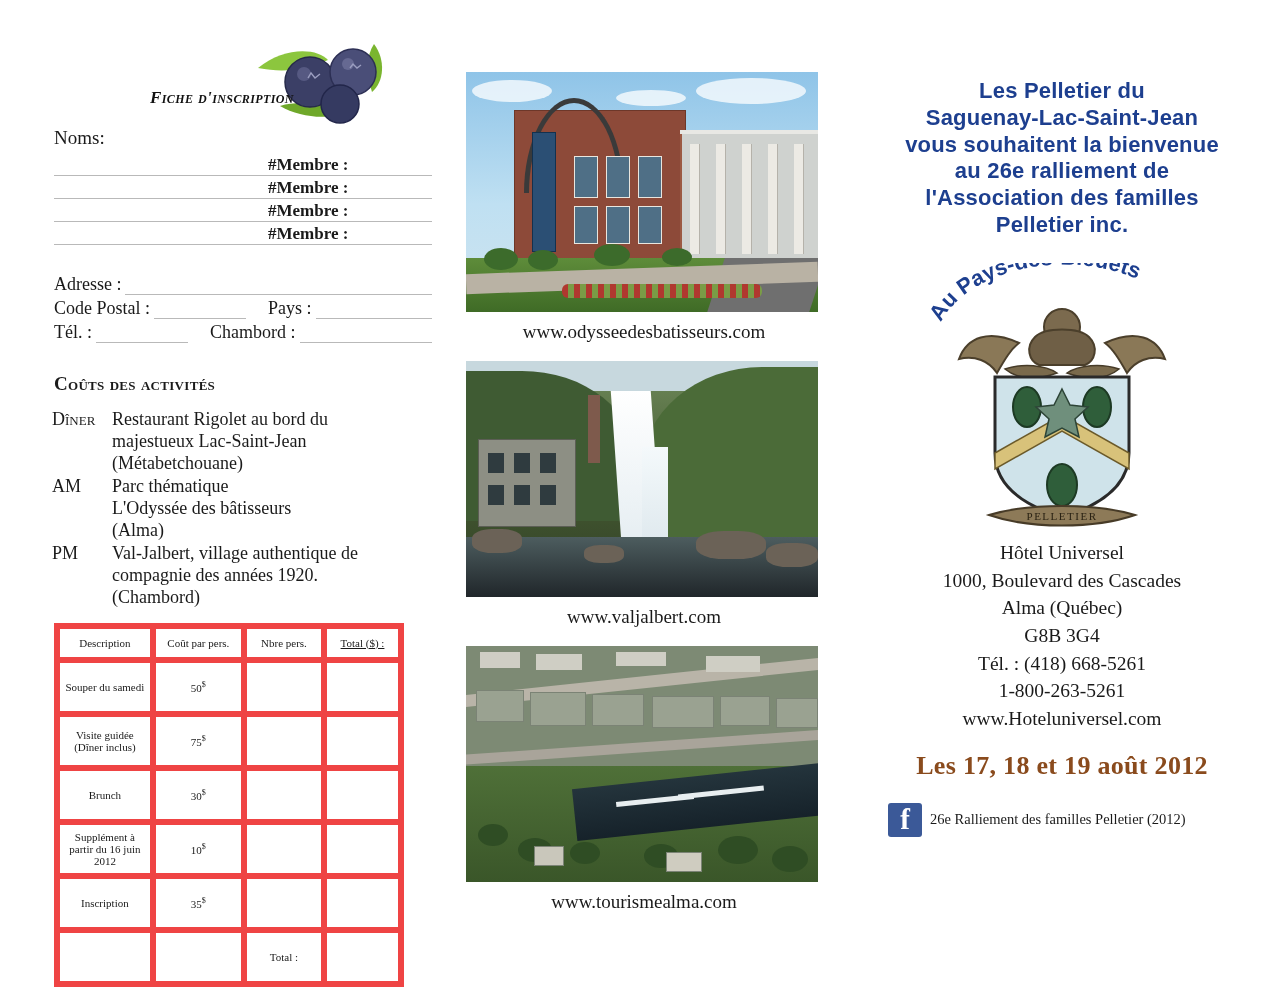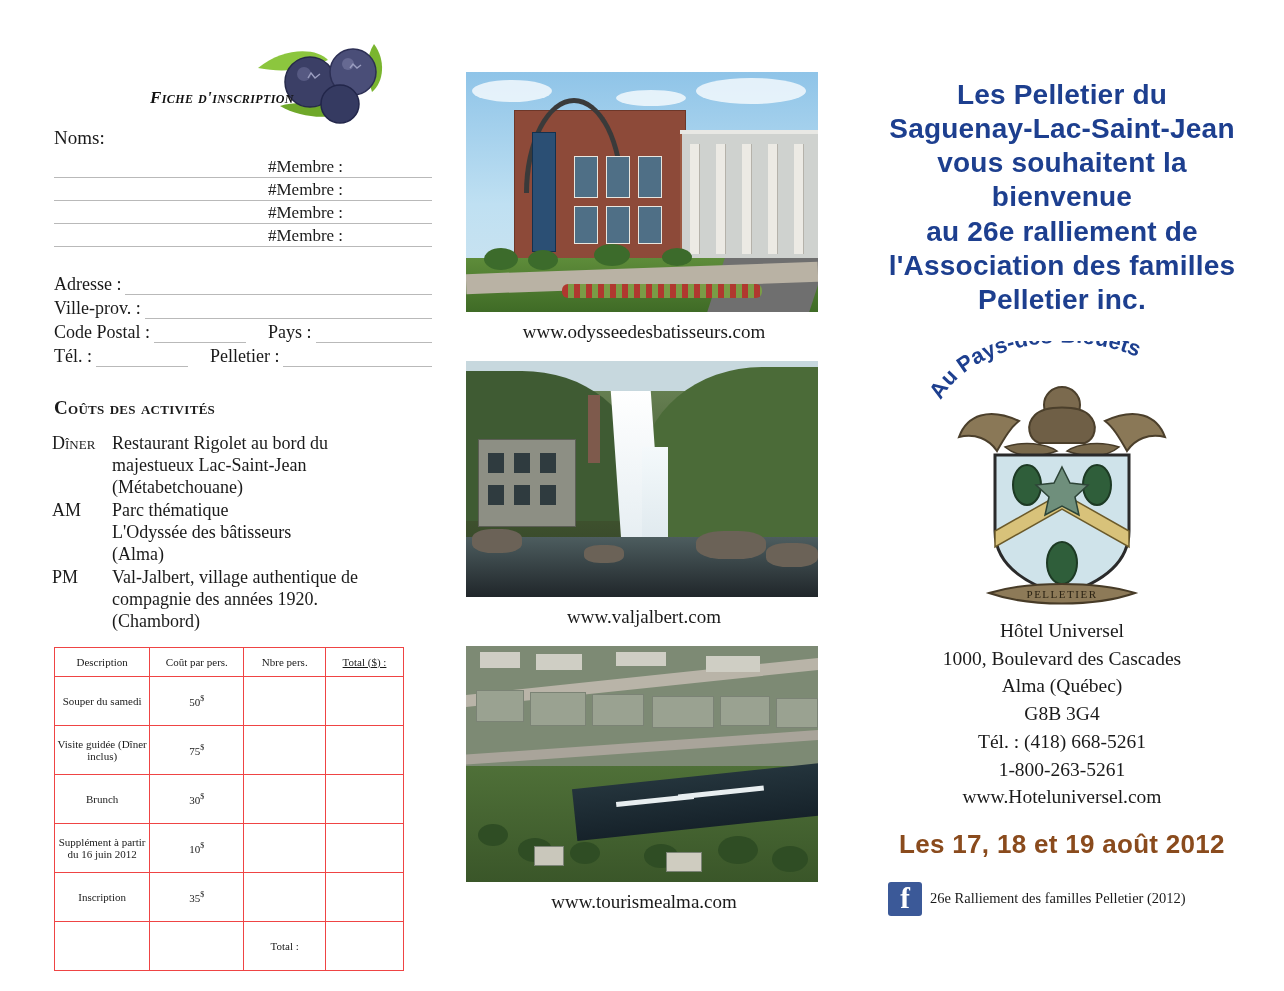--- a/index.html
+++ b/index.html
@@ -54,22 +54,23 @@
   }
   .noms-label {
     font-size: 19px;
     margin: 2px 0 6px 2px;
   }
   .member-rows {
     margin-left: 2px;
   }
   .member-row {
     display: flex;
-    align-items: flex-end;
+    align-items: flex-start;
     height: 23px;
+    font-weight: bold;
   }
   .member-line {
     flex: 0 0 208px;
     border-bottom: 1px solid #b9b9b9;
     height: 20px;
   }
   .member-text {
     font-size: 17px;
     padding-left: 6px;
     flex: 1 1 auto;
@@ -119,21 +120,21 @@
   }
 
   
   table.costs {
     margin: 14px 0 0 2px;
     border-collapse: collapse;
     width: 350px;
     font-family: "Liberation Serif", serif;
   }
   table.costs td, table.costs th {
-    border: 1px solid #ef4444;
+    border: 6px solid #ef4444;
     font-size: 11px;
     text-align: center;
     vertical-align: middle;
     padding: 3px 2px;
     font-weight: normal;
   }
   table.costs thead td { height: 22px; }
   table.costs tbody td { height: 42px; }
   table.costs td.c1 { width: 94px; }
   table.costs td.c2 { width: 96px; }
@@ -276,21 +277,21 @@
   .col3 {
     position: absolute;
     left: 872px;
     top: 78px;
     width: 380px;
     text-align: center;
   }
   .welcome {
     font-family: "Liberation Sans", sans-serif;
     font-weight: bold;
-    font-size: 28px;
+    font-size: 22px;
     line-height: 1.22;
     color: #1d3f8f;
     letter-spacing: 0.2px;
   }
   .crest-wrap {
     position: relative;
     width: 330px;
     height: 270px;
     margin: 24px auto 6px auto;
   }
@@ -299,21 +300,21 @@
   }
   .crest-svg { position: absolute; left: 52px; top: 40px; }
   .hotel {
     font-family: "Liberation Serif", serif;
     font-size: 19.5px;
     line-height: 1.42;
     color: #1a1a1a;
     margin-top: 4px;
   }
   .dates {
-    font-family: Liberation Sans, sans-serif;
+    font-family: Liberation Serif, serif;
     font-weight: bold;
     font-size: 26px;
     color: #8a4b1d;
     margin-top: 18px;
     letter-spacing: 0.3px;
   }
   .fbrow {
     display: flex;
     align-items: center;
     justify-content: flex-start;
@@ -387,33 +388,29 @@
         <div class="member-text">#Membre :</div>
       </div>
     </div>
 
     <div class="addr-block">
       <div class="addr-row">
         <span class="addr-lbl">Adresse :</span>
         <span class="addr-fill"></span>
       </div>
       <div class="addr-row">
-        <span class="addr-lbl">Ville-prov. :</span>
-        <span class="addr-fill"></span>
-      </div>
-      <div class="addr-row">
         <span class="addr-lbl">Code Postal :</span>
         <span class="addr-fill short"></span>
         <span class="addr-lbl2">Pays :</span>
         <span class="addr-fill"></span>
       </div>
       <div class="addr-row">
         <span class="addr-lbl">Tél. :</span>
         <span class="addr-fill short"></span>
-        <span class="addr-lbl2">Pelletier :</span>
+        <span class="addr-lbl2">Chambord :</span>
         <span class="addr-fill"></span>
       </div>
     </div>
 
     <div class="couts-title">Coûts des activités</div>
 
     <div>
       <div class="act-row">
         <div class="act-code">Dîner</div>
         <div class="act-desc">

